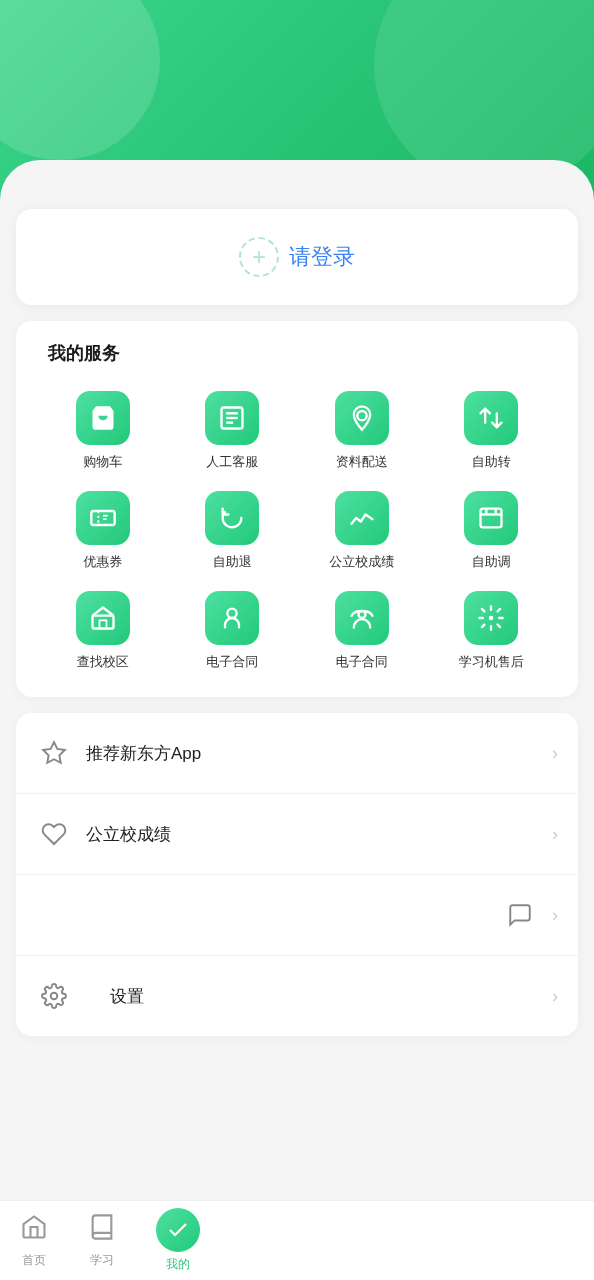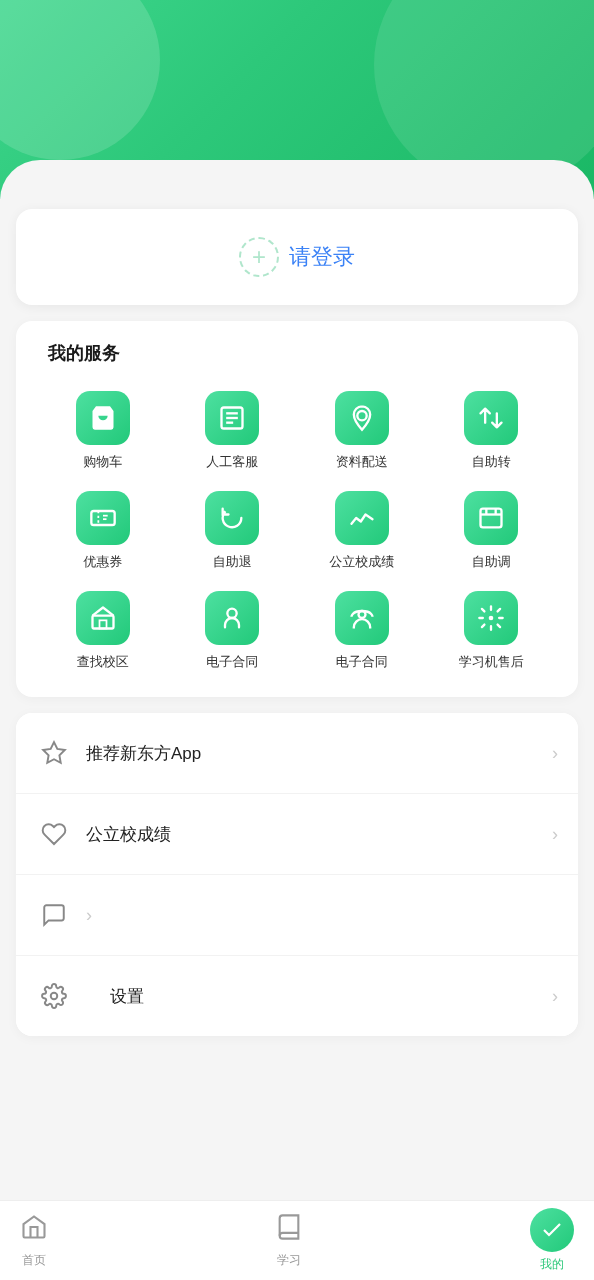--- a/index.html
+++ b/index.html
@@ -132,20 +132,21 @@
       overflow: hidden;
       box-shadow: 0 2px 12px rgba(0,0,0,0.04);
     }
     .menu-item {
       display: flex;
       align-items: center;
       padding: 22px 20px;
       border-bottom: 1px solid #f2f2f2;
       cursor: pointer;
       background: #fff;
+      justify-content: flex-end;
     }
     .menu-item:last-child { border-bottom: none; gap: 24px; }
     .menu-icon {
       width: 36px; height: 36px;
       display: flex; align-items: center; justify-content: center;
       color: #888;
       font-size: 22px;
       margin-right: 14px;
     }
     .menu-label {
@@ -161,21 +162,21 @@
     
     .bottom-nav {
       position: fixed;
       bottom: 0; left: 0;
       width: 594px;
       height: 80px;
       background: #fff;
       border-top: 1px solid #eee;
       display: flex;
       align-items: center;
-      justify-content: space-between;
+      justify-content: flex-start;
       z-index: 100;
     }
     .nav-item {
       display: flex;
       flex-direction: column;
       align-items: center;
       gap: 4px;
       cursor: pointer;
       padding: 8px 20px;
     }

